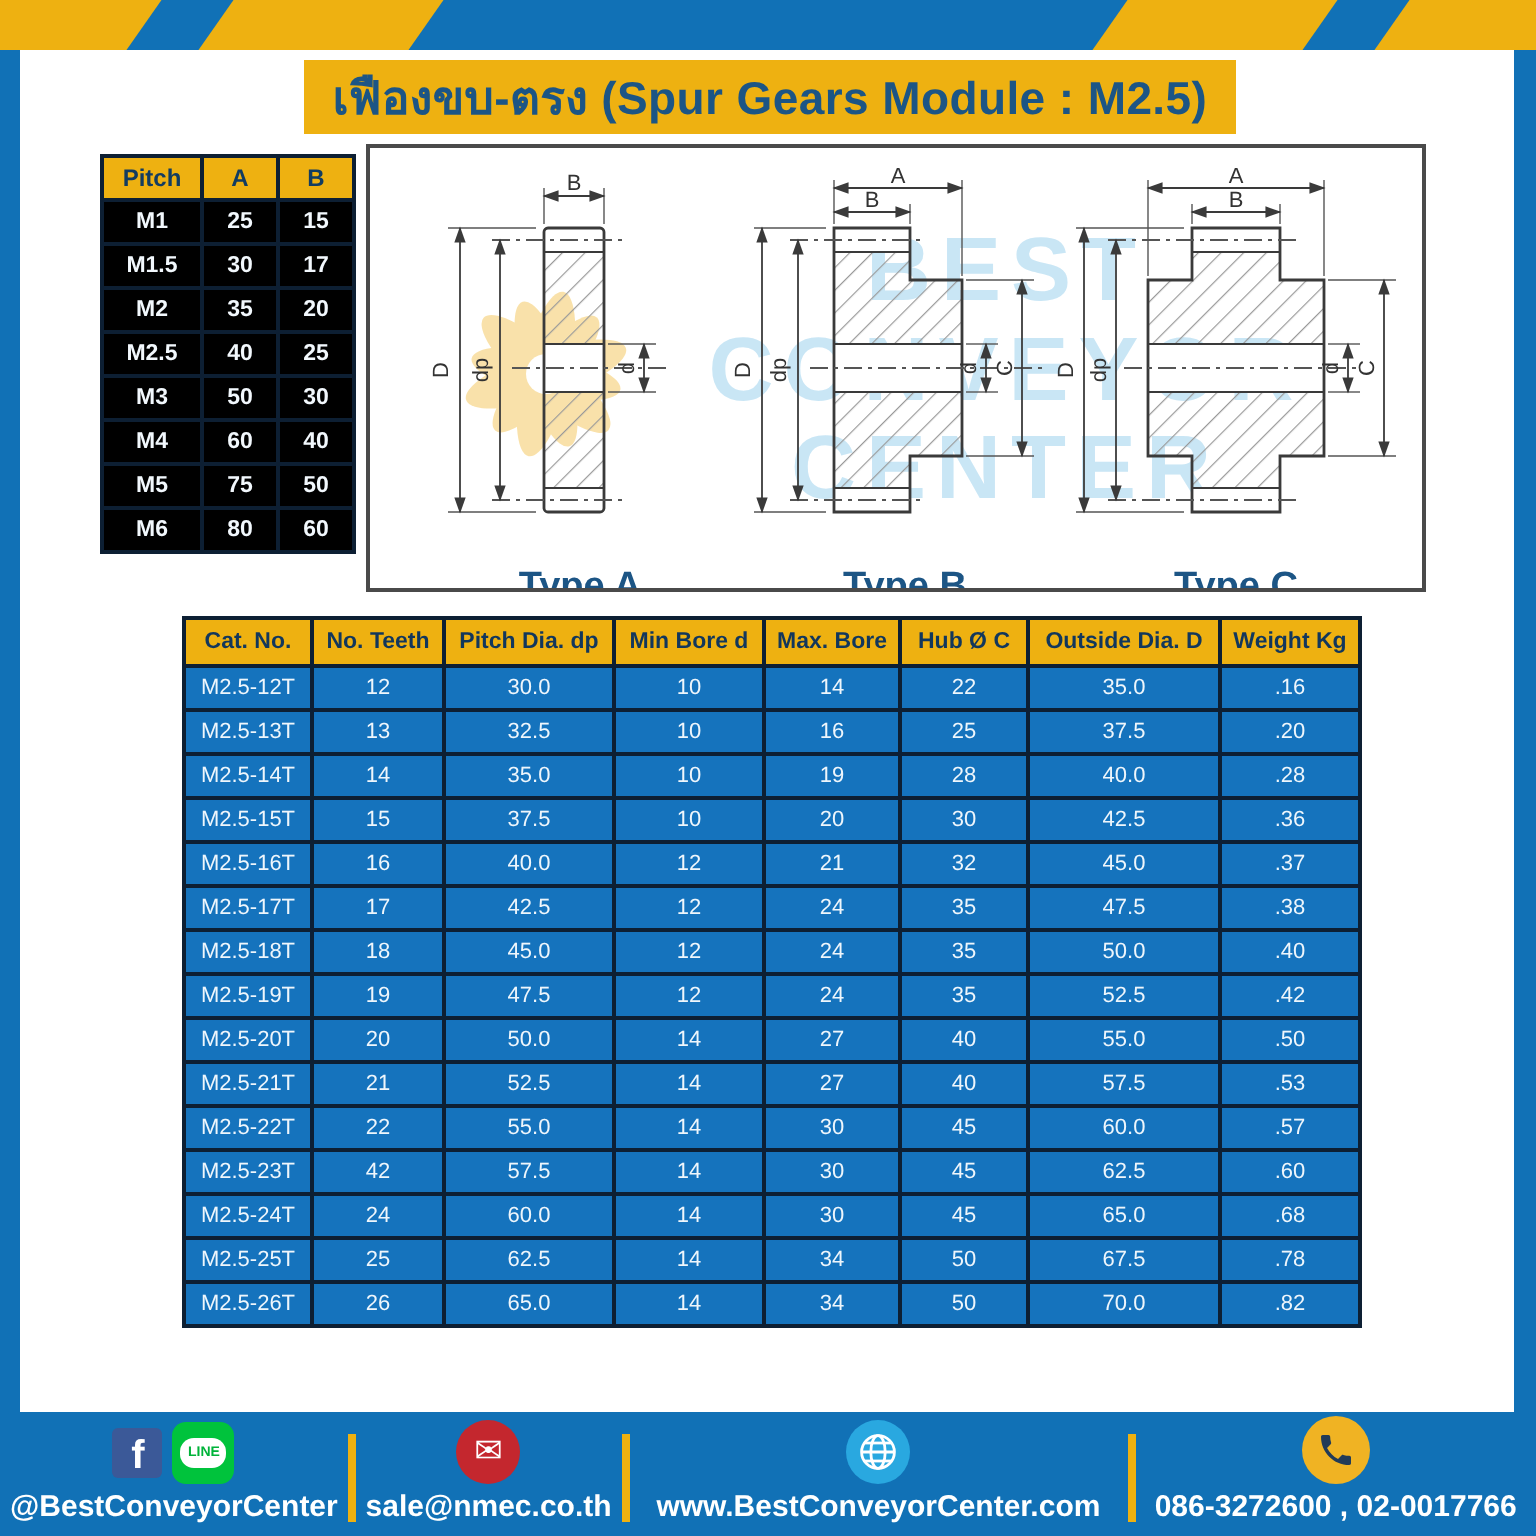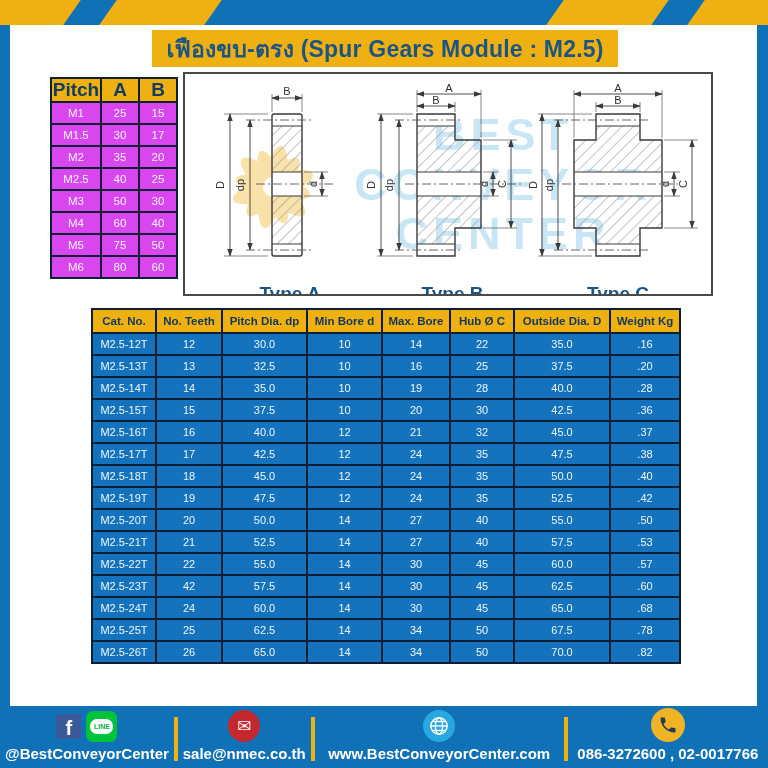--- a/index.html
+++ b/index.html
@@ -23,24 +23,24 @@
 
   .title-banner {
     position: absolute; left: 142px; top: 5px; width: 466px; height: 37px;
     background: #eeb111; display: flex; align-items: center; justify-content: center;
   }
   .title-banner span { font-size: 23px; font-weight: bold; color: #1c5585; letter-spacing: .2px; }
 
   
   .pitch-table { position: absolute; left: 40px; top: 52px; border-collapse: collapse; }
   .pitch-table th, .pitch-table td { border: 2px solid #0d1f33; text-align: center; padding: 0; }
-  .pitch-table th { background: #eeb111; color: #123c61; font-size: 19px; height: 22px; }
+  .pitch-table th { background: #eeb111; color: #123c61; font-size: 12px; height: 22px; }
   .pitch-table th:first-child { width: 50px; }
   .pitch-table th:nth-child(2), .pitch-table th:nth-child(3) { width: 38px; }
-  .pitch-table td { background: #d946ef; color: #f2f8fd; font-size: 11.5px; height: 22px; }
+  .pitch-table td { background: #000000; color: #f2f8fd; font-size: 11.5px; height: 22px; font-weight: bold; }
 
   
   .draw-panel { position: absolute; left: 173px; top: 47px; width: 530px; height: 224px; border: 2px solid #4a4a4a; background: #fff; overflow: hidden; }
   .wm-burst { position: absolute; left: 0px; top: 18px; opacity: .38; }
   .wm-text { position: absolute; left: 148px; top: 36px; width: 340px; text-align: center;
              font-weight: bold; font-size: 45px; line-height: 1.1; letter-spacing: 5px;
              color: #7fc4e8; opacity: .42; }
   .drawing { position: absolute; top: 10px; text-align: center; }
   #type-a { left: 25px;  width: 160px; }
   #type-b { left: 180px; width: 175px; }

